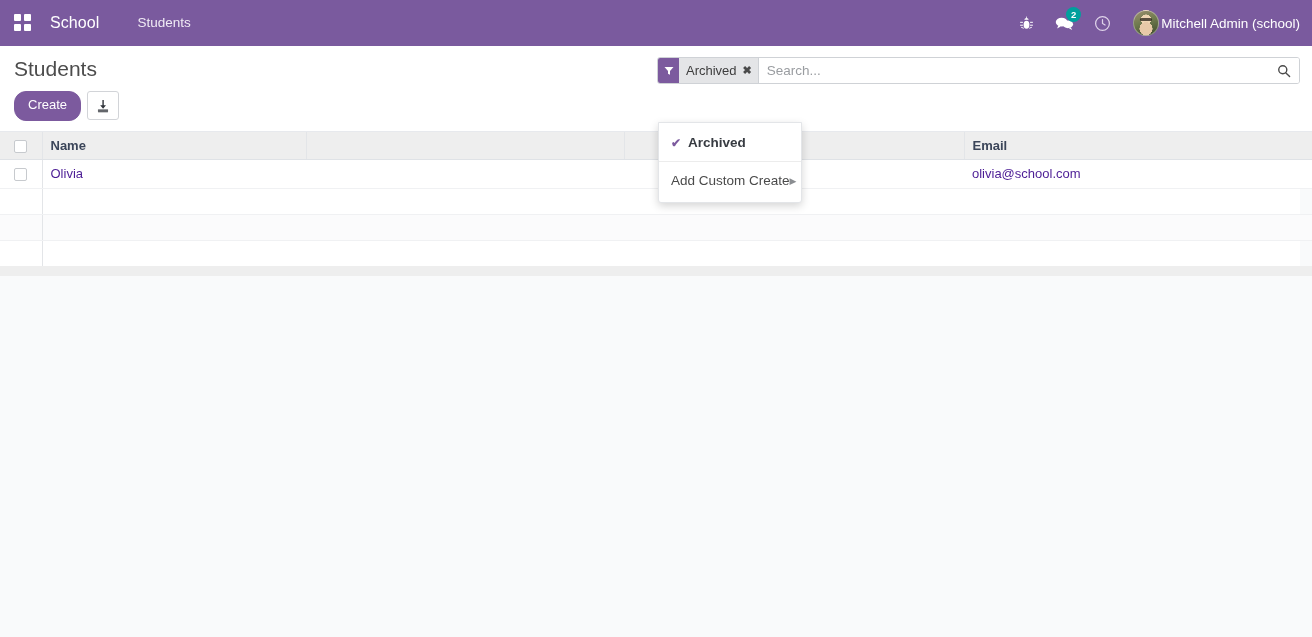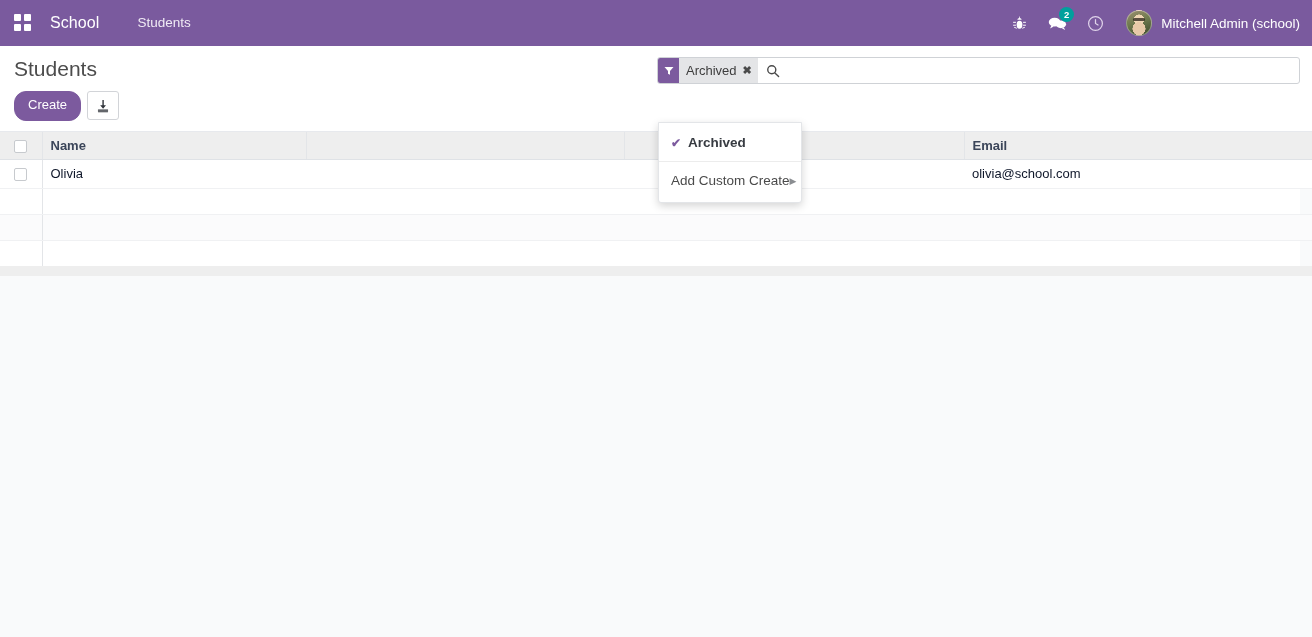--- a/index.html
+++ b/index.html
@@ -68,21 +68,21 @@
       radial-gradient(circle at 50% 36%, #f0d6b4 0 26%, rgba(240,214,180,0) 27%),
       linear-gradient(160deg, #9c8f6e 0%, #6f7a4f 45%, #3e4a2c 100%);
     border: 1px solid rgba(255,255,255,.35);
     position: relative; overflow: hidden; flex: none;
   }
   .avatar::after {
     content: ""; position: absolute; left: 25%; top: 30%;
     width: 50%; height: 10%; border-radius: 2px;
     background: rgba(40,32,24,.75);
   }
-  .username { font-size: 13.5px; color: #ffffff; margin-left: 9px; }
+  .username { font-size: 13.5px; color: #ffffff; margin-left: 2px; }
 
   
   .control-panel {
     position: absolute; top: 46px; left: 0;
     width: 1312px; height: 86px;
     background: #ffffff;
     border-bottom: 1px solid #e7e9ed;
   }
   .cp-title {
     position: absolute; left: 14px; top: 11px;
@@ -173,21 +173,21 @@
     height: 27px; font-size: 13px; color: #3b4559; font-weight: 700;
     text-align: left; padding: 0 8px; border-right: 1px solid #e3e5e8;
     border-bottom: 1px solid #dfe2e6; white-space: nowrap;
     vertical-align: middle; cursor: pointer;
   }
   table.o-list th.num { text-align: right; }
   table.o-list th.cbx, table.o-list td.cbx {
     width: 42px; padding: 0 0 0 14px; border-right: 1px solid #e3e5e8;
   }
   table.o-list td {
-    height: 29px; font-size: 13px; color: #0f172a;
+    height: 29px; font-size: 13px; color: #4c1d95;
     padding: 0 8px; border-bottom: 1px solid #f0f1f3;
     white-space: nowrap; vertical-align: middle;
   }
   table.o-list td.num { text-align: right; }
   table.o-list tbody tr.data-row { background: #ffffff; }
   table.o-list tbody tr.empty-row td { height: 26px; border-bottom: 1px solid #f0f1f3; }
   table.o-list tbody tr.empty-row.alt { background: #fbfbfc; }
   .chk {
     width: 13px; height: 13px; border: 1px solid #c7cace;
     border-radius: 2px; background: #ffffff; display: inline-block;
@@ -277,20 +277,21 @@
     <div class="search-box">
       <div class="facet">
         <span class="facet-icon">
           <svg width="10" height="10" viewBox="0 0 12 12" fill="#ffffff">
             <path d="M0.6 1.2h10.8L7.2 6v4.6L4.8 9.3V6z"></path>
           </svg>
         </span>
         <span class="facet-label">Archived</span>
         <span class="facet-close">✖</span>
       </div>
+      <input class="search-input" type="text" placeholder="Search..." style="">
       <div class="search-go">
         <svg width="14" height="14" viewBox="0 0 16 16" fill="none" stroke="#4a4a4a" stroke-width="1.6">
           <circle cx="6.6" cy="6.6" r="4.6"></circle>
           <path d="M10.2 10.2 L14.4 14.4" stroke-linecap="round"></path>
         </svg>
       </div>
     </div>
 
   </div>
 </div>

